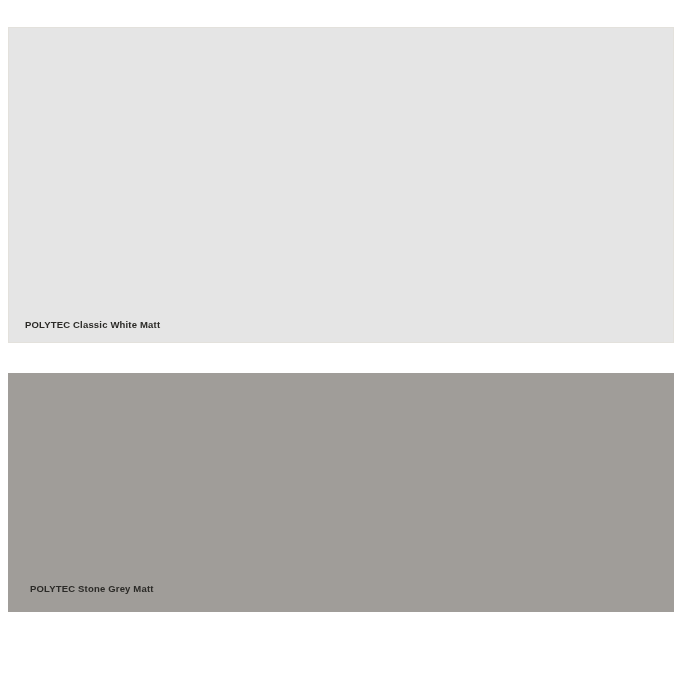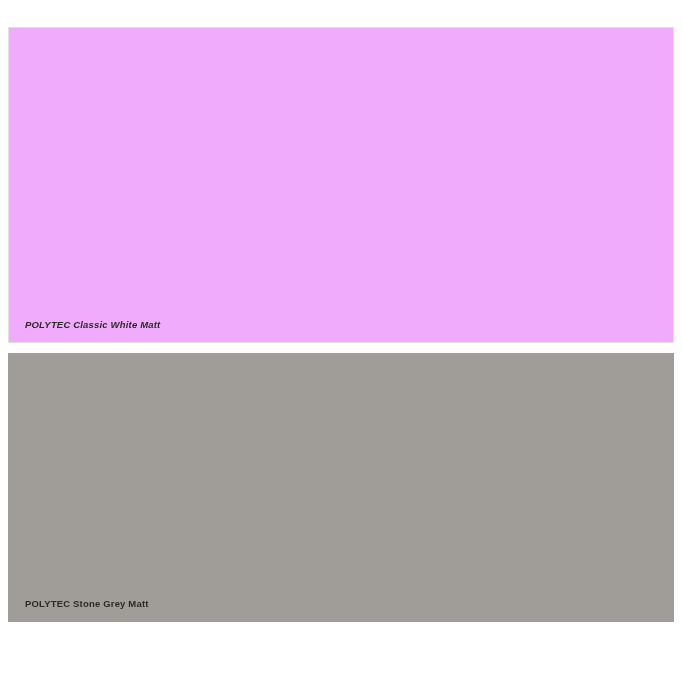--- a/index.html
+++ b/index.html
@@ -47,32 +47,32 @@
   
   #swatch-classic-white-matt {
     top: 27px;
     height: 316px;
     background: #faf9f5;
     border: 1px solid #e3e1dc;
   }
 
   
   #swatch-stone-grey-matt {
-    top: 353px;
-    height: 269px;
+    top: 373px;
+    height: 239px;
     background: #a09d99;
-    border: 1px solid #1d4ed8;
+    border: 6px solid #1d4ed8;
   }
 </style>
 </head>
 <body style="background: rgb(255, 255, 255);">
 
 <div id="swatch-board">
 
-  <div class="swatch" id="swatch-classic-white-matt" style="background: #f0abfc; border-color: rgb(227, 225, 220); font-style: italic;">
+  <div class="swatch" id="swatch-classic-white-matt" style="background: #e5e5e5; border-color: rgb(227, 225, 220);">
     <span class="swatch-label" style="color: rgb(43, 42, 39);">POLYTEC Classic White Matt</span>
   </div>
 
   <div class="swatch" id="swatch-stone-grey-matt" style="background: rgb(160, 157, 153); border-color: rgb(160, 157, 153);">
     <span class="swatch-label" style="color: rgb(43, 42, 39);">POLYTEC Stone Grey Matt</span>
   </div>
 
 </div>
 
 </body></html>

